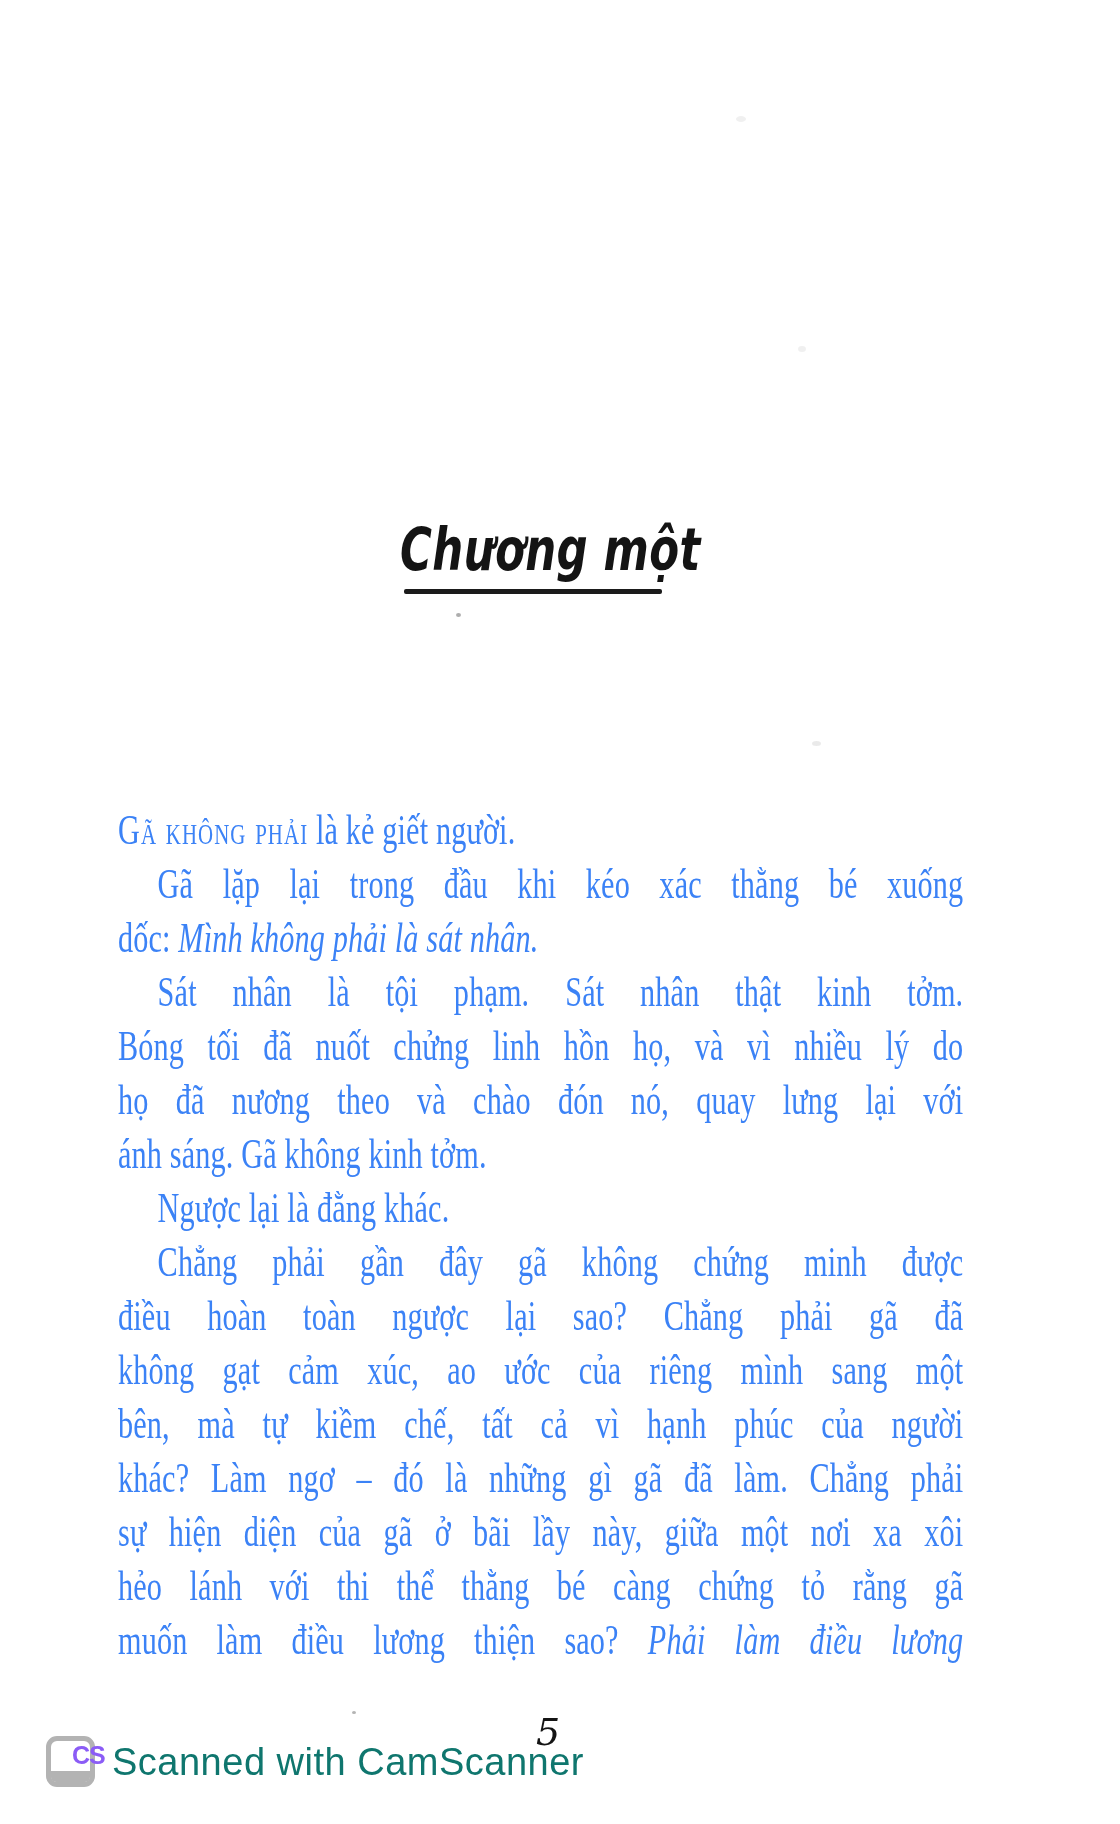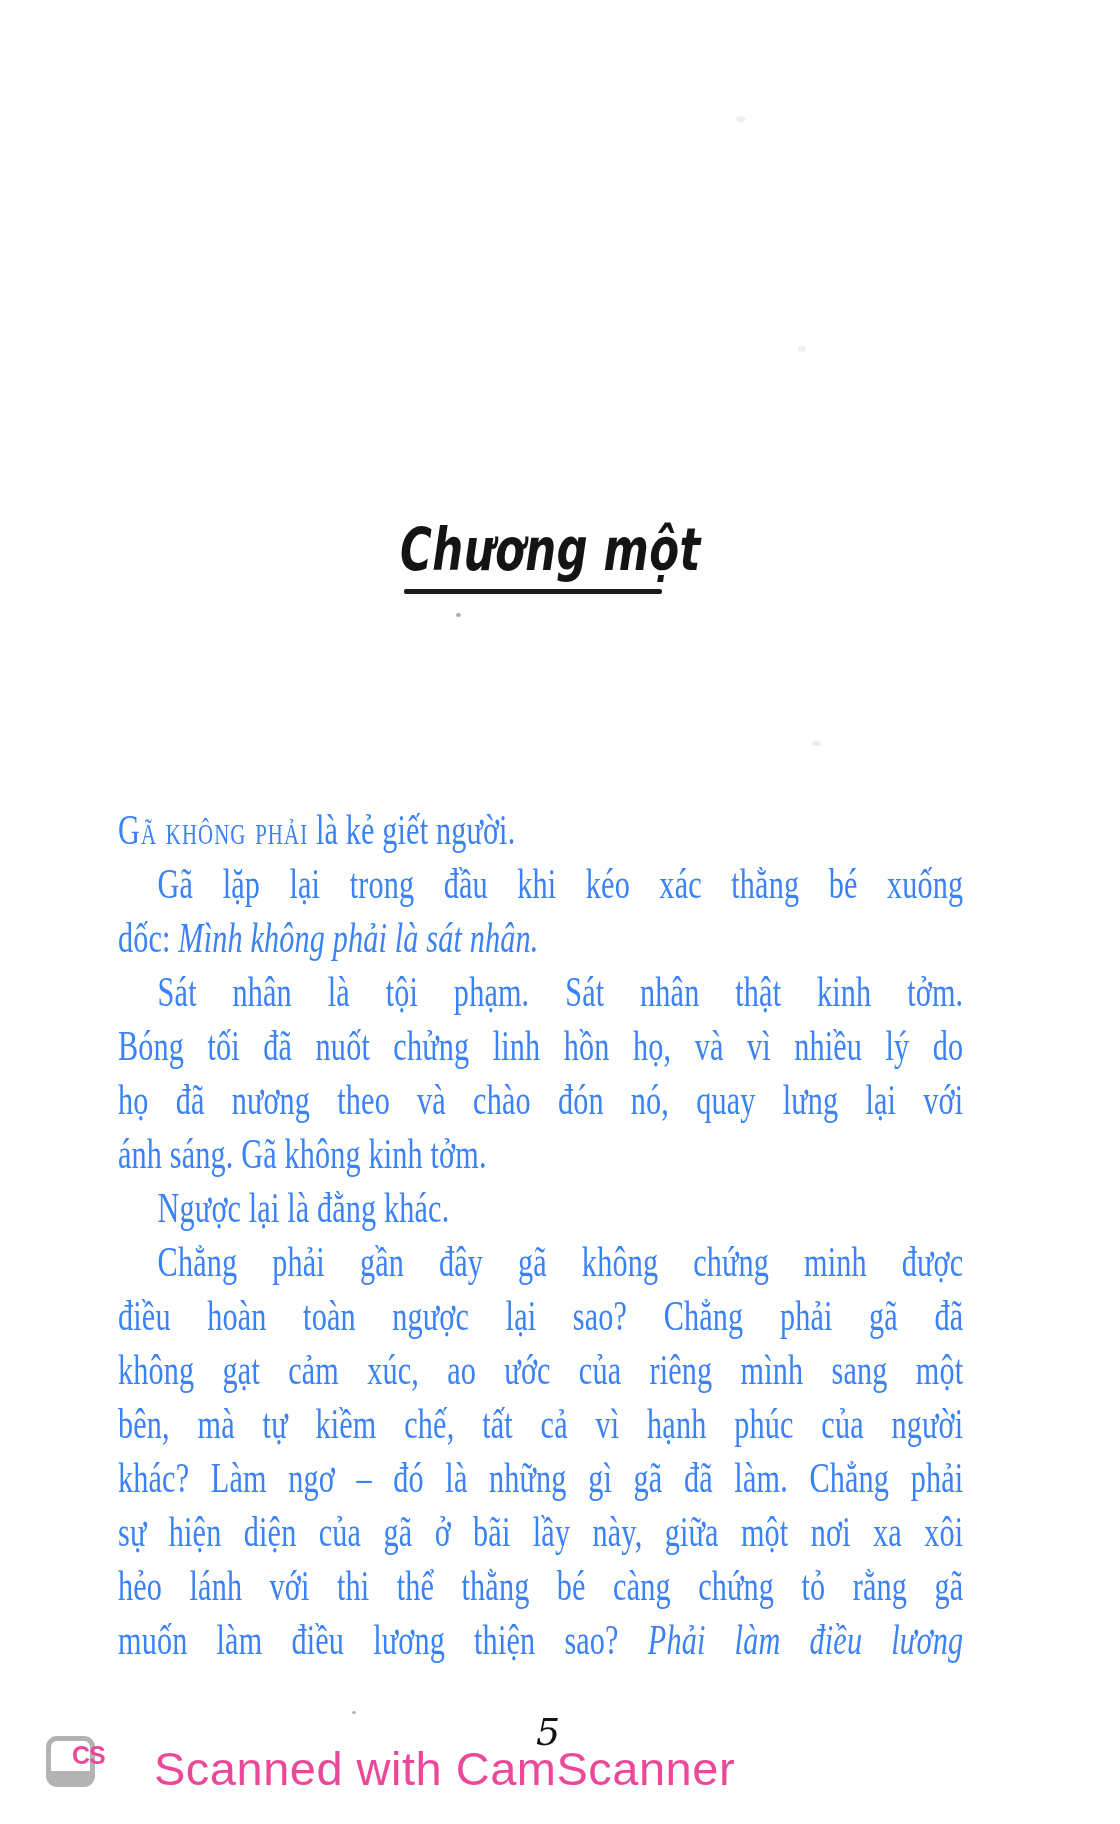--- a/index.html
+++ b/index.html
@@ -70,40 +70,39 @@
     background: #ffffff;
   }
   .cs-logo-text {
     position: absolute;
     top: 0px; left: 0; right: 0;
     text-align: right;
     font-family: "Liberation Sans", sans-serif;
     font-weight: bold;
     font-size: 25px;
     line-height: 29px;
-    color: #ec4899;
+    color: #8b5cf6;
     letter-spacing: -1px;
     margin-left: 21px;
   }
   .cs-logo-strip {
     position: absolute;
     left: 0; right: 0; bottom: 0;
     height: 11px;
     background: #b3b3b3;
     border-radius: 0 0 5px 5px;
   }
   .watermark {
     position: absolute;
     left: 112px; top: 1741px;
     font-family: "Liberation Sans", sans-serif;
-    font-size: 47px;
-    color: #ec4899;
+    font-size: 38px;
+    color: #0f766e;
     letter-spacing: 0.5px;
     white-space: nowrap;
-    margin-left: 42px;
   }
   .page-number {
     position: absolute;
     left: 536px; top: 1710px;
     font-family: "DejaVu Serif", serif;
     font-style: italic;
     font-size: 38px;
     color: #141414;
   }
 

